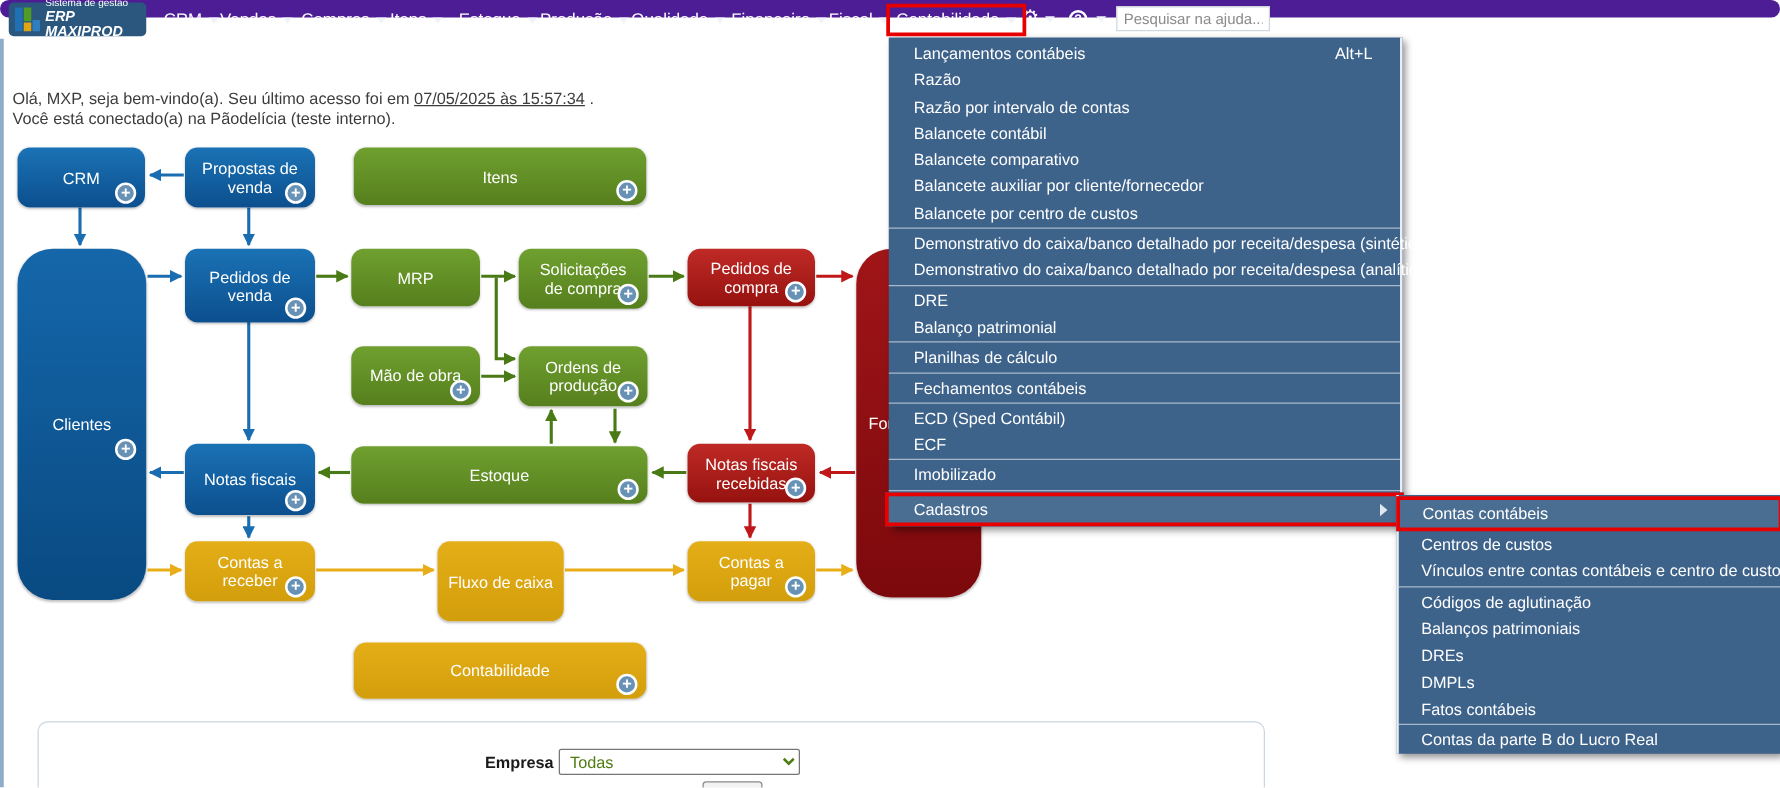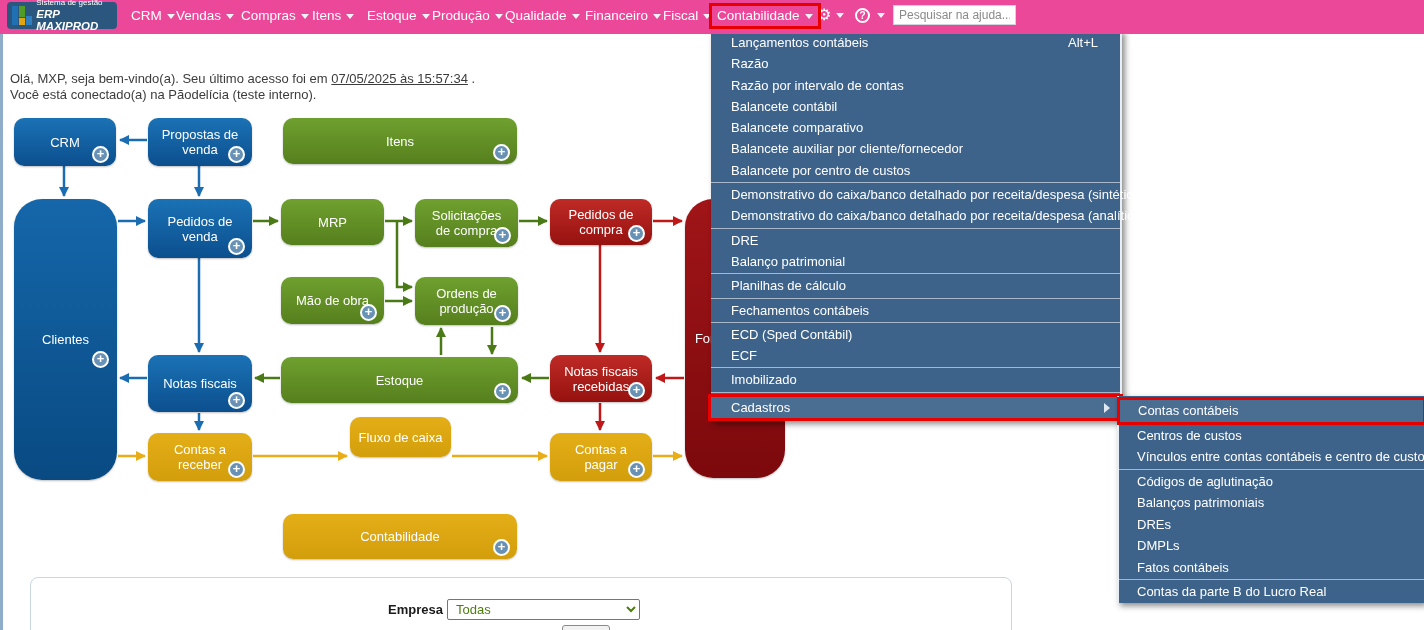--- a/index.html
+++ b/index.html
@@ -1,22 +1,22 @@
 <!DOCTYPE html>
 <html><head>
 <meta charset="utf-8">
 <style>
   * { margin:0; padding:0; box-sizing:border-box; }
   html,body { width:1424px; height:630px; overflow:hidden; background:#fff;
               font-family:"Liberation Sans", sans-serif; }
   #stage { position:relative; width:1424px; height:630px; overflow:hidden; }
 
   
-  .navbar { position:absolute; left:0; top:0; width:1424px; height:34px;
-            background:#ec4899; z-index:30; }
+  .navbar { position:absolute; left:0; top:0; width:1424px; height:14px;
+            background:#4c1d95; z-index:30;border-radius:14px; }
   .logo { position:absolute; left:7px; top:2px; width:110px; height:27px;
           background:#2b577f; border-radius:4px; display:flex; align-items:center; }
   .logo-mark { position:relative; width:20px; height:19px; margin-left:5px; }
   .lm { position:absolute; bottom:0; }
   .lm1 { left:0; width:6px; height:19px; background:#1f71b4; }
   .lm2 { left:7px; top:0; width:6px; height:11px; background:#4f9c27; }
   .lm3 { left:7px; bottom:0; width:6px; height:7px; background:#e0a513; }
   .lm4 { left:14px; bottom:0; width:6px; height:9px; background:#2f7fc0; }
   .logo-text { margin-left:6px; color:#fff; line-height:1.05; }
   .logo-line1 { font-size:8px; }
@@ -209,21 +209,21 @@
       <span class="plus">+</span>
     </div>
   <div class="node n-red" style="left:550px;top:355px;width:102px;height:47px;">
       <span>Notas fiscais recebidas</span>
       <span class="plus">+</span>
     </div>
   <div class="node n-yellow" style="left:148px;top:433px;width:104px;height:48px;">
       <span>Contas a receber</span>
       <span class="plus">+</span>
     </div>
-  <div class="node n-yellow" style="left:350px;top:417px;width:101px;height:40px;">
+  <div class="node n-yellow" style="left:350px;top:433px;width:101px;height:64px;">
       <span>Fluxo de caixa</span>
     </div>
   <div class="node n-yellow" style="left:550px;top:433px;width:102px;height:48px;">
       <span>Contas a pagar</span>
       <span class="plus">+</span>
     </div>
   <div class="node n-yellow" style="left:283px;top:514px;width:234px;height:45px;">
       <span>Contabilidade</span>
       <span class="plus">+</span>
     </div>

